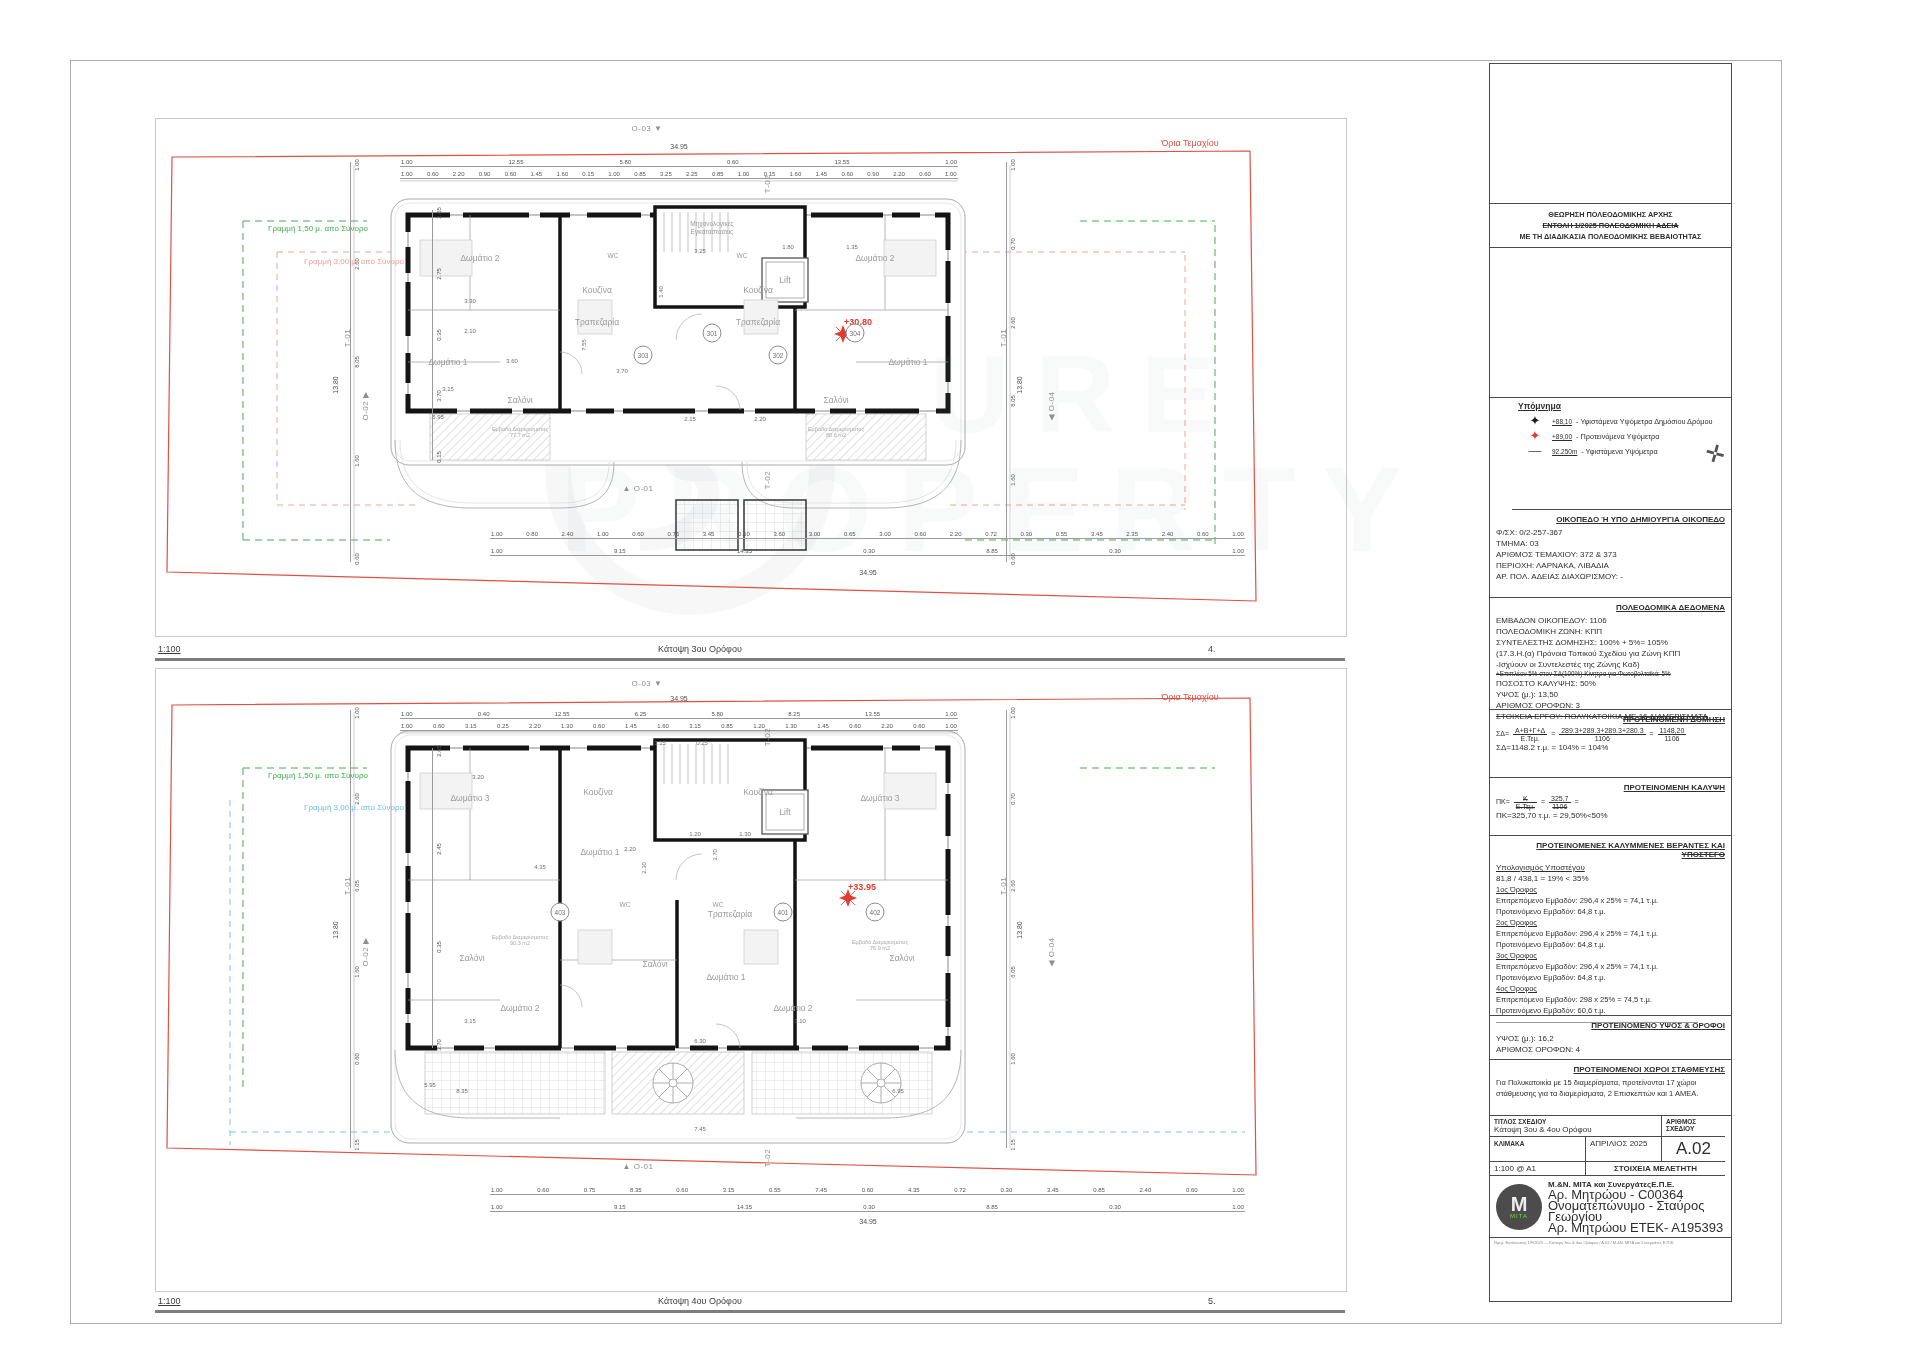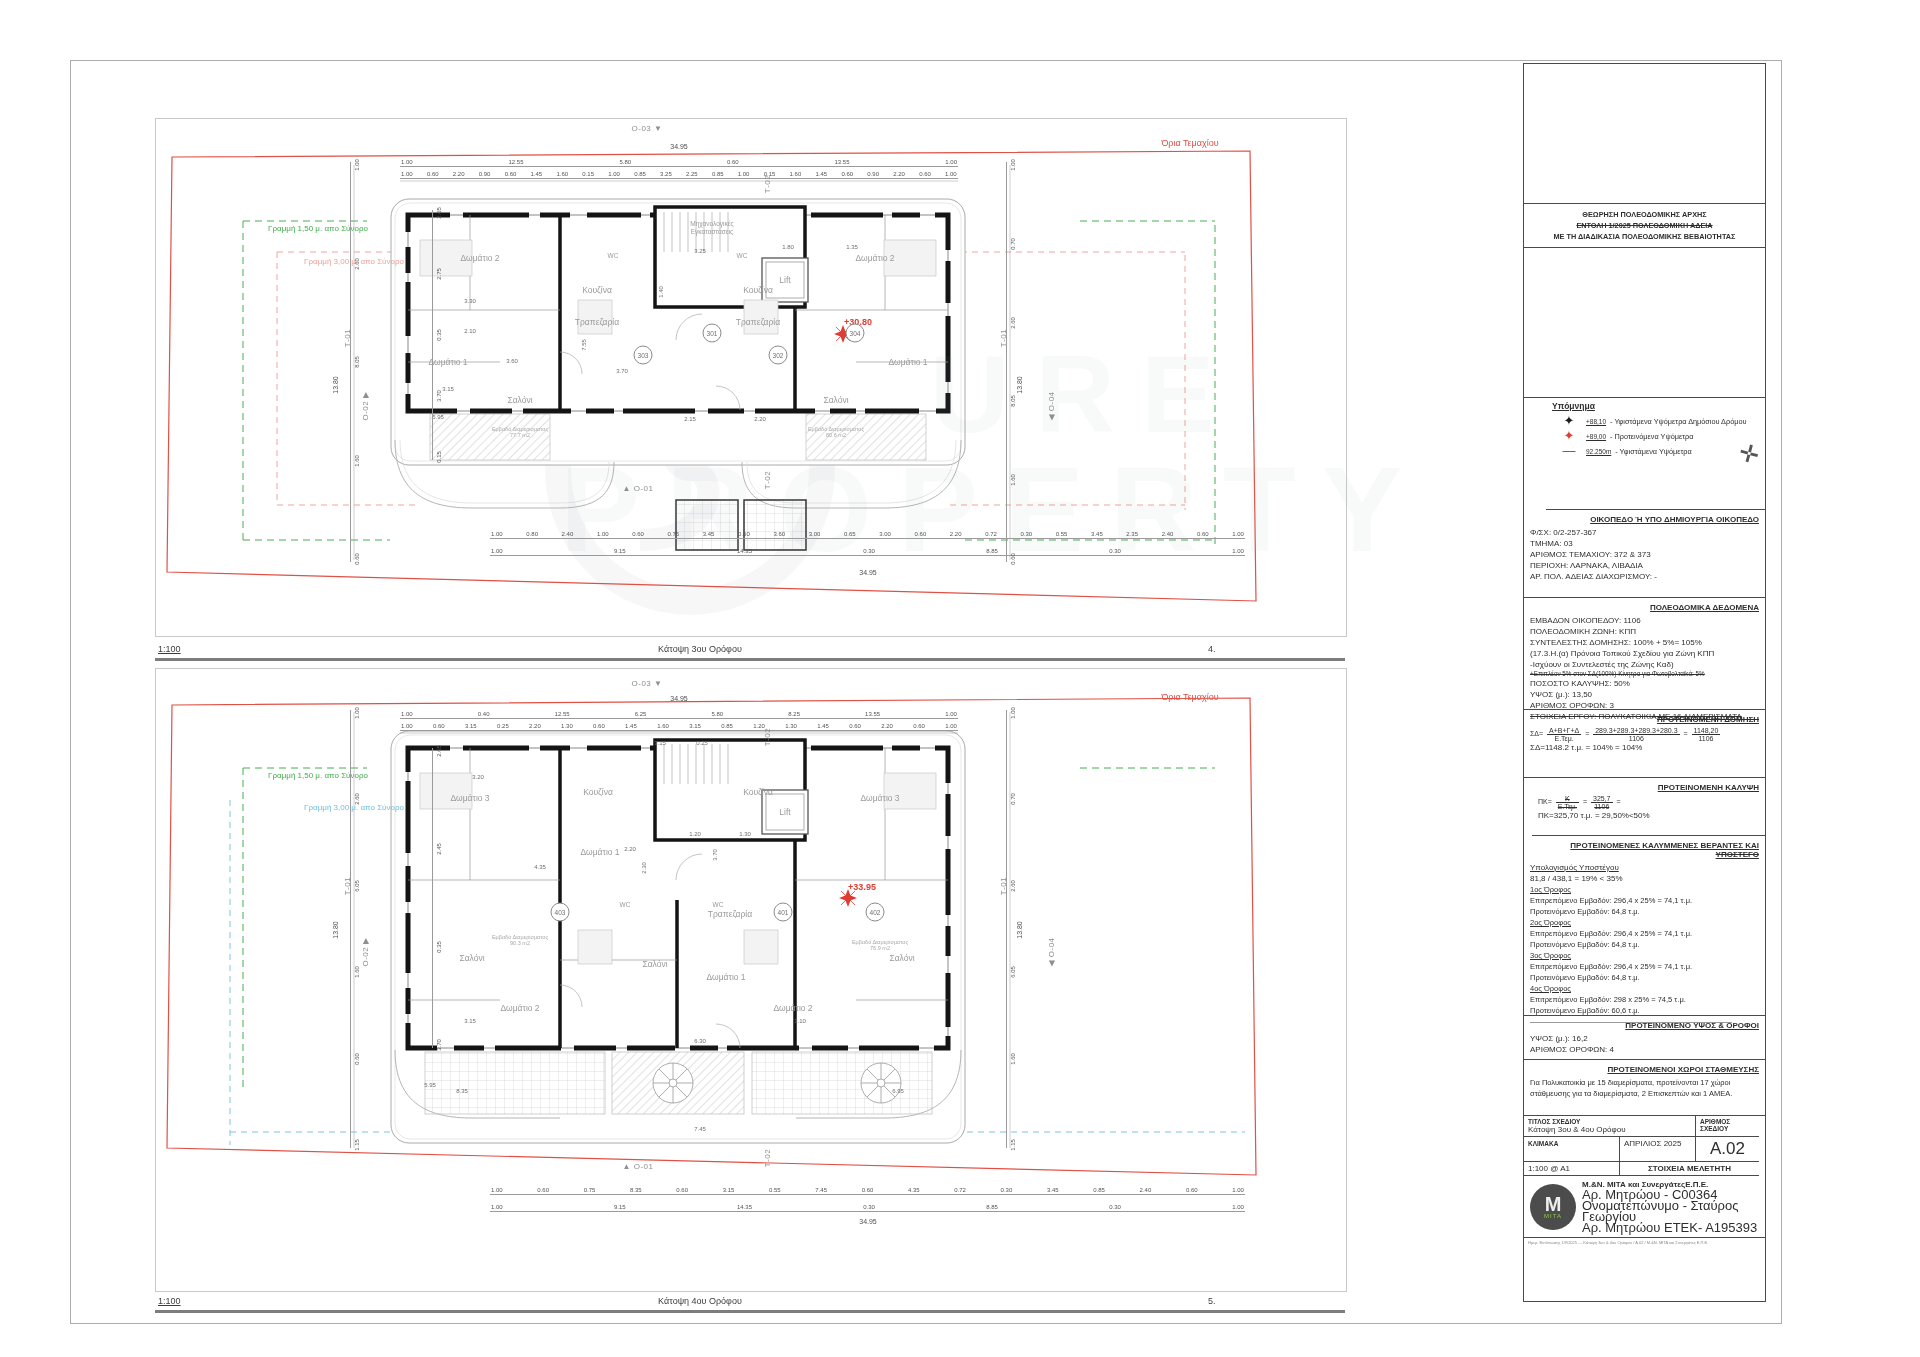--- a/index.html
+++ b/index.html
@@ -30,21 +30,21 @@
   .marklbl{font-size:8px;color:#8f8f8f;letter-spacing:.5px;}
   .circlbl{transform:translate(-50%,-50%);position:absolute;width:17px;height:17px;border:1px solid #8b8b8b;
       border-radius:50%;background:#fff;display:flex;align-items:center;justify-content:center;
       font-size:6.5px;color:#6f6f6f;}
   .dimrow{position:absolute;display:flex;justify-content:space-between;border-bottom:.8px solid #9a9a9a;height:8px;}
   .dimrow span{font-size:6px;color:#555;line-height:8px;padding:0 1px;white-space:nowrap;}
   .vdim{position:absolute;display:flex;flex-direction:column;justify-content:space-between;align-items:center;
        border-left:.8px solid #9a9a9a;width:11px;}
   .vdim span{font-size:6px;color:#555;transform:rotate(-90deg);white-space:nowrap;}
   
-  #tb{left:1523px;top:63px;width:241px;height:1237px;border:1px solid #4a4a4a;background:#fff;
+  #tb{left:1489px;top:63px;width:241px;height:1237px;border:1px solid #4a4a4a;background:#fff;
       display:flex;flex-direction:column;font-size:8px;color:#2e2e2e;}
   .tbsec{border-bottom:1px solid #4a4a4a;padding:3px 6px;position:relative;box-sizing:border-box;flex:none;}
   .tbsec:last-child{border-bottom:none;}
   .tbh{font-weight:bold;text-align:right;text-decoration:underline;font-size:8px;margin:2px 0 3px;}
   .tbline{line-height:11px;}
   .strike{text-decoration:line-through;}
   .strike2{text-decoration:underline line-through;}
   .u{text-decoration:underline;}
   .small7{font-size:6.3px;line-height:8px;}
   .approv{display:flex;flex-direction:column;justify-content:center;text-align:center;font-size:7.3px;font-weight:bold;line-height:11px;}
@@ -526,21 +526,21 @@
       <span>ΣΔ=</span>
       <span class="frac"><span class="n">Α+Β+Γ+Δ</span><span class="d">Ε.Τεμ.</span></span>
       <span>=</span>
       <span class="frac"><span class="n">289.3+289.3+289.3+280.3</span><span class="d">1106</span></span>
       <span>=</span>
       <span class="frac"><span class="n">1148,20</span><span class="d">1106</span></span>
     </div>
     <div class="tbline">ΣΔ=1148.2 τ.μ. = 104% = 104%</div>
   </div>
 
-  <div class="tbsec" style="height:58px;margin-left:8px;">
+  <div class="tbsec" style="height:58px;">
     <div class="tbh">ΠΡΟΤΕΙΝΟΜΕΝΗ ΚΑΛΥΨΗ</div>
     <div style="font-size:7px;">
       <span>ΠΚ=</span>
       <span class="frac strike"><span class="n">Κ</span><span class="d">Ε.Τεμ.</span></span>
       <span>=</span>
       <span class="frac"><span class="n">325,7</span><span class="d strike">1106</span></span>
       <span>=</span>
     </div>
     <div class="tbline">ΠΚ=325,70 τ.μ. = 29,50%&lt;50%</div>
   </div>

